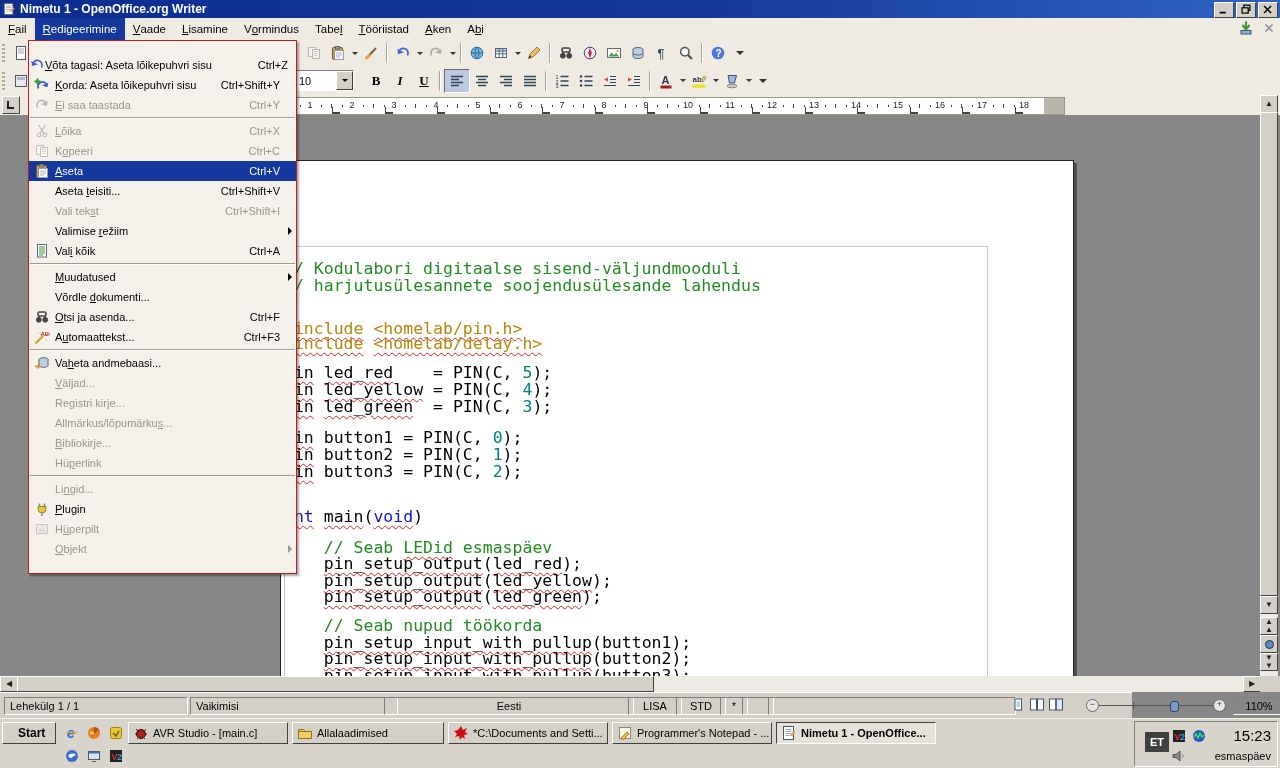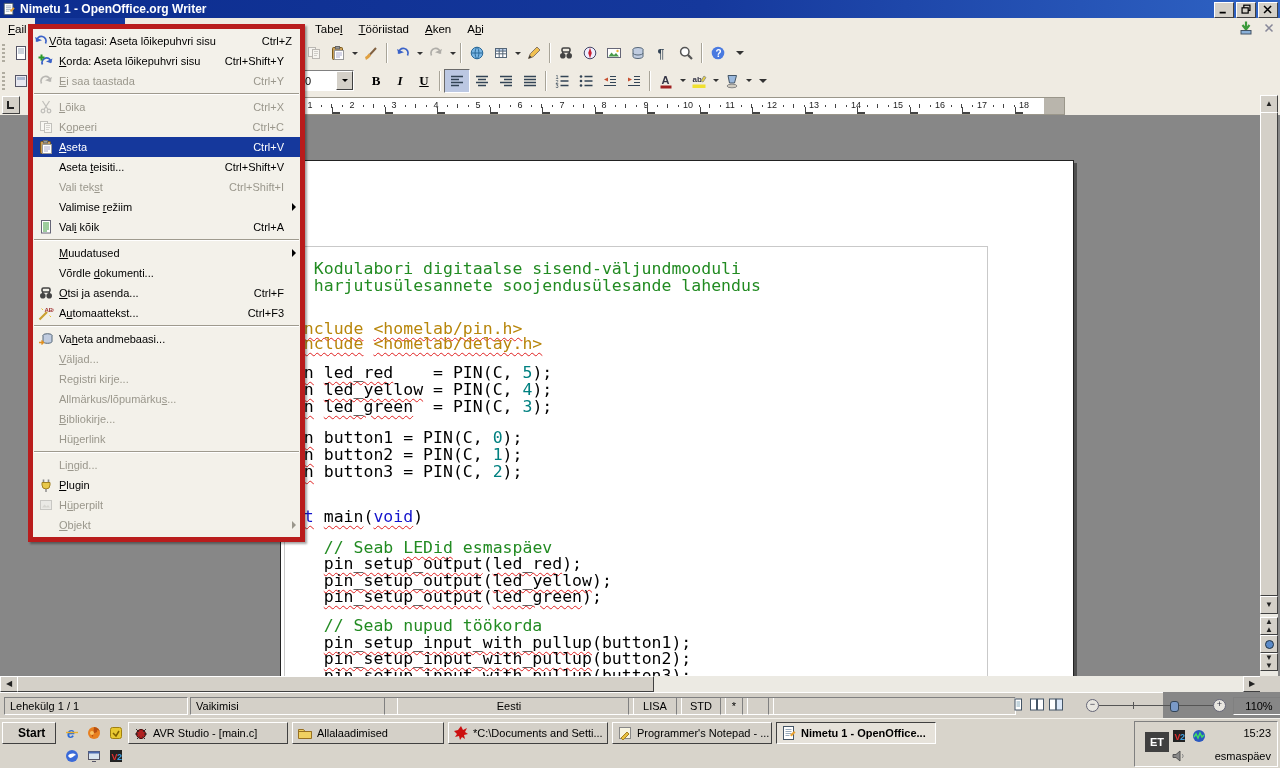--- a/index.html
+++ b/index.html
@@ -70,32 +70,32 @@
   #vscroll .sbtn{position:absolute;left:0;width:16px;height:16px;}
   #vthumb{position:absolute;left:0;top:17px;width:16px;height:482px;background:#d4d0c8;
     border:1px solid;border-color:#fff #404040 #404040 #fff;}
   #hscroll{left:0;top:676px;width:1260px;height:16px;background:#eceae3;}
   #hscroll .sbtn{position:absolute;top:0;width:16px;height:14px;}
   #hthumb{position:absolute;left:17px;top:0;width:635px;height:14px;background:#d4d0c8;
     border:1px solid;border-color:#fff #404040 #404040 #fff;}
   #corner{left:1260px;top:676px;width:20px;height:16px;background:#d4d0c8;}
   .arrowglyph{font-size:8px;line-height:1;}
   
-  #statusbar{left:0;top:692px;width:1132px;height:26px;background:#d4d0c8;border-top:1px solid #fff;padding-left:31px;}
+  #statusbar{left:0;top:692px;width:1132px;height:26px;background:#d4d0c8;border-top:1px solid #fff;}
   .scell{position:absolute;top:4px;height:16px;border:1px solid;border-color:#808080 #fff #fff #808080;
     font-size:11px;display:flex;align-items:center;padding:0 5px;color:#000;}
   #zoom-slider{position:absolute;top:6px;left:1086px;width:140px;height:13px;display:flex;align-items:center;}
   .zs-track{flex:1;height:1px;background:#555;position:relative;}
   .zs-thumb{position:absolute;left:62%;top:-4px;width:7px;height:9px;background:#7a9ac8;border:1px solid #345;border-radius:3px;}
   .zs-mark{position:absolute;left:30%;top:-3px;width:1px;height:7px;background:#555;}
   .zs-btn{width:11px;height:11px;border-radius:50%;border:1px solid #667;background:#e8e6e0;
     color:#334;font-size:9px;line-height:9px;text-align:center;}
   
-  #editmenu{left:28px;top:24px;width:267px;background:#f3f1ea;border:5px solid #b91c1c;
-    box-shadow:2px 2px 2px rgba(0,0,0,.35);z-index:60;padding:2px 0;font-size:11px;}
+  #editmenu{left:28px;top:40px;width:267px;background:#f3f1ea;border:1px solid #b91c1c;
+    box-shadow:2px 2px 2px rgba(0,0,0,.35);z-index:60;padding:14px 0;font-size:11px;}
   .mi{height:20px;display:flex;align-items:center;color:#000;}
   .mi .mic{width:26px;display:flex;justify-content:center;}
   .mi .mil{flex:1;white-space:nowrap;}
   .mi .mis{min-width:76px;text-align:right;padding-right:4px;}
   .mi .mia{width:12px;display:flex;justify-content:center;align-items:center;}
   .mi.dis{color:#9a978c;}
   .mi.dis svg{filter:grayscale(1) opacity(.4);}
   .mi.sel{background:#15389c;color:#fff;}
   .msep{height:1px;background:#9e9a8e;border-bottom:1px solid #fff;margin:2px 1px;}
   .subarrow{border:4px solid transparent;border-left-color:currentColor;margin-left:4px;}
@@ -106,21 +106,21 @@
     font-weight:bold;font-size:12px;gap:3px;padding-left:12px;box-sizing:border-box;}
   .ql{position:absolute;width:20px;height:20px;display:flex;align-items:center;justify-content:center;}
   .taskwin{position:absolute;top:3px;height:22px;background:#d4d0c8;border:1px solid;
     border-color:#fff #404040 #404040 #fff;display:flex;align-items:center;gap:4px;
     padding:0 4px;font-size:11px;box-sizing:border-box;white-space:nowrap;overflow:hidden;}
   .taskwin.active{border-color:#404040 #fff #fff #404040;background:#e6e2da;font-weight:bold;}
   #tray{position:absolute;right:2px;top:2px;width:142px;height:44px;border:1px solid;
     border-color:#808080 #fff #fff #808080;}
   #lang-ind{position:absolute;left:10px;top:10px;width:24px;height:20px;background:#404040;
     color:#fff;font-size:11px;font-weight:bold;display:flex;align-items:center;justify-content:center;}
-  #tray-clock{position:absolute;right:6px;top:5px;font-size:11px;margin-left:42px;}
+  #tray-clock{position:absolute;right:6px;top:5px;font-size:15px;margin-left:42px;}
   #tray-day{position:absolute;right:6px;bottom:4px;font-size:11px;}
   .trayic{position:absolute;}
 </style>
 </head>
 <body>
 
 <div id="screen">
 
   <div id="titlebar" class="abs">
     <span id="title-icon">

